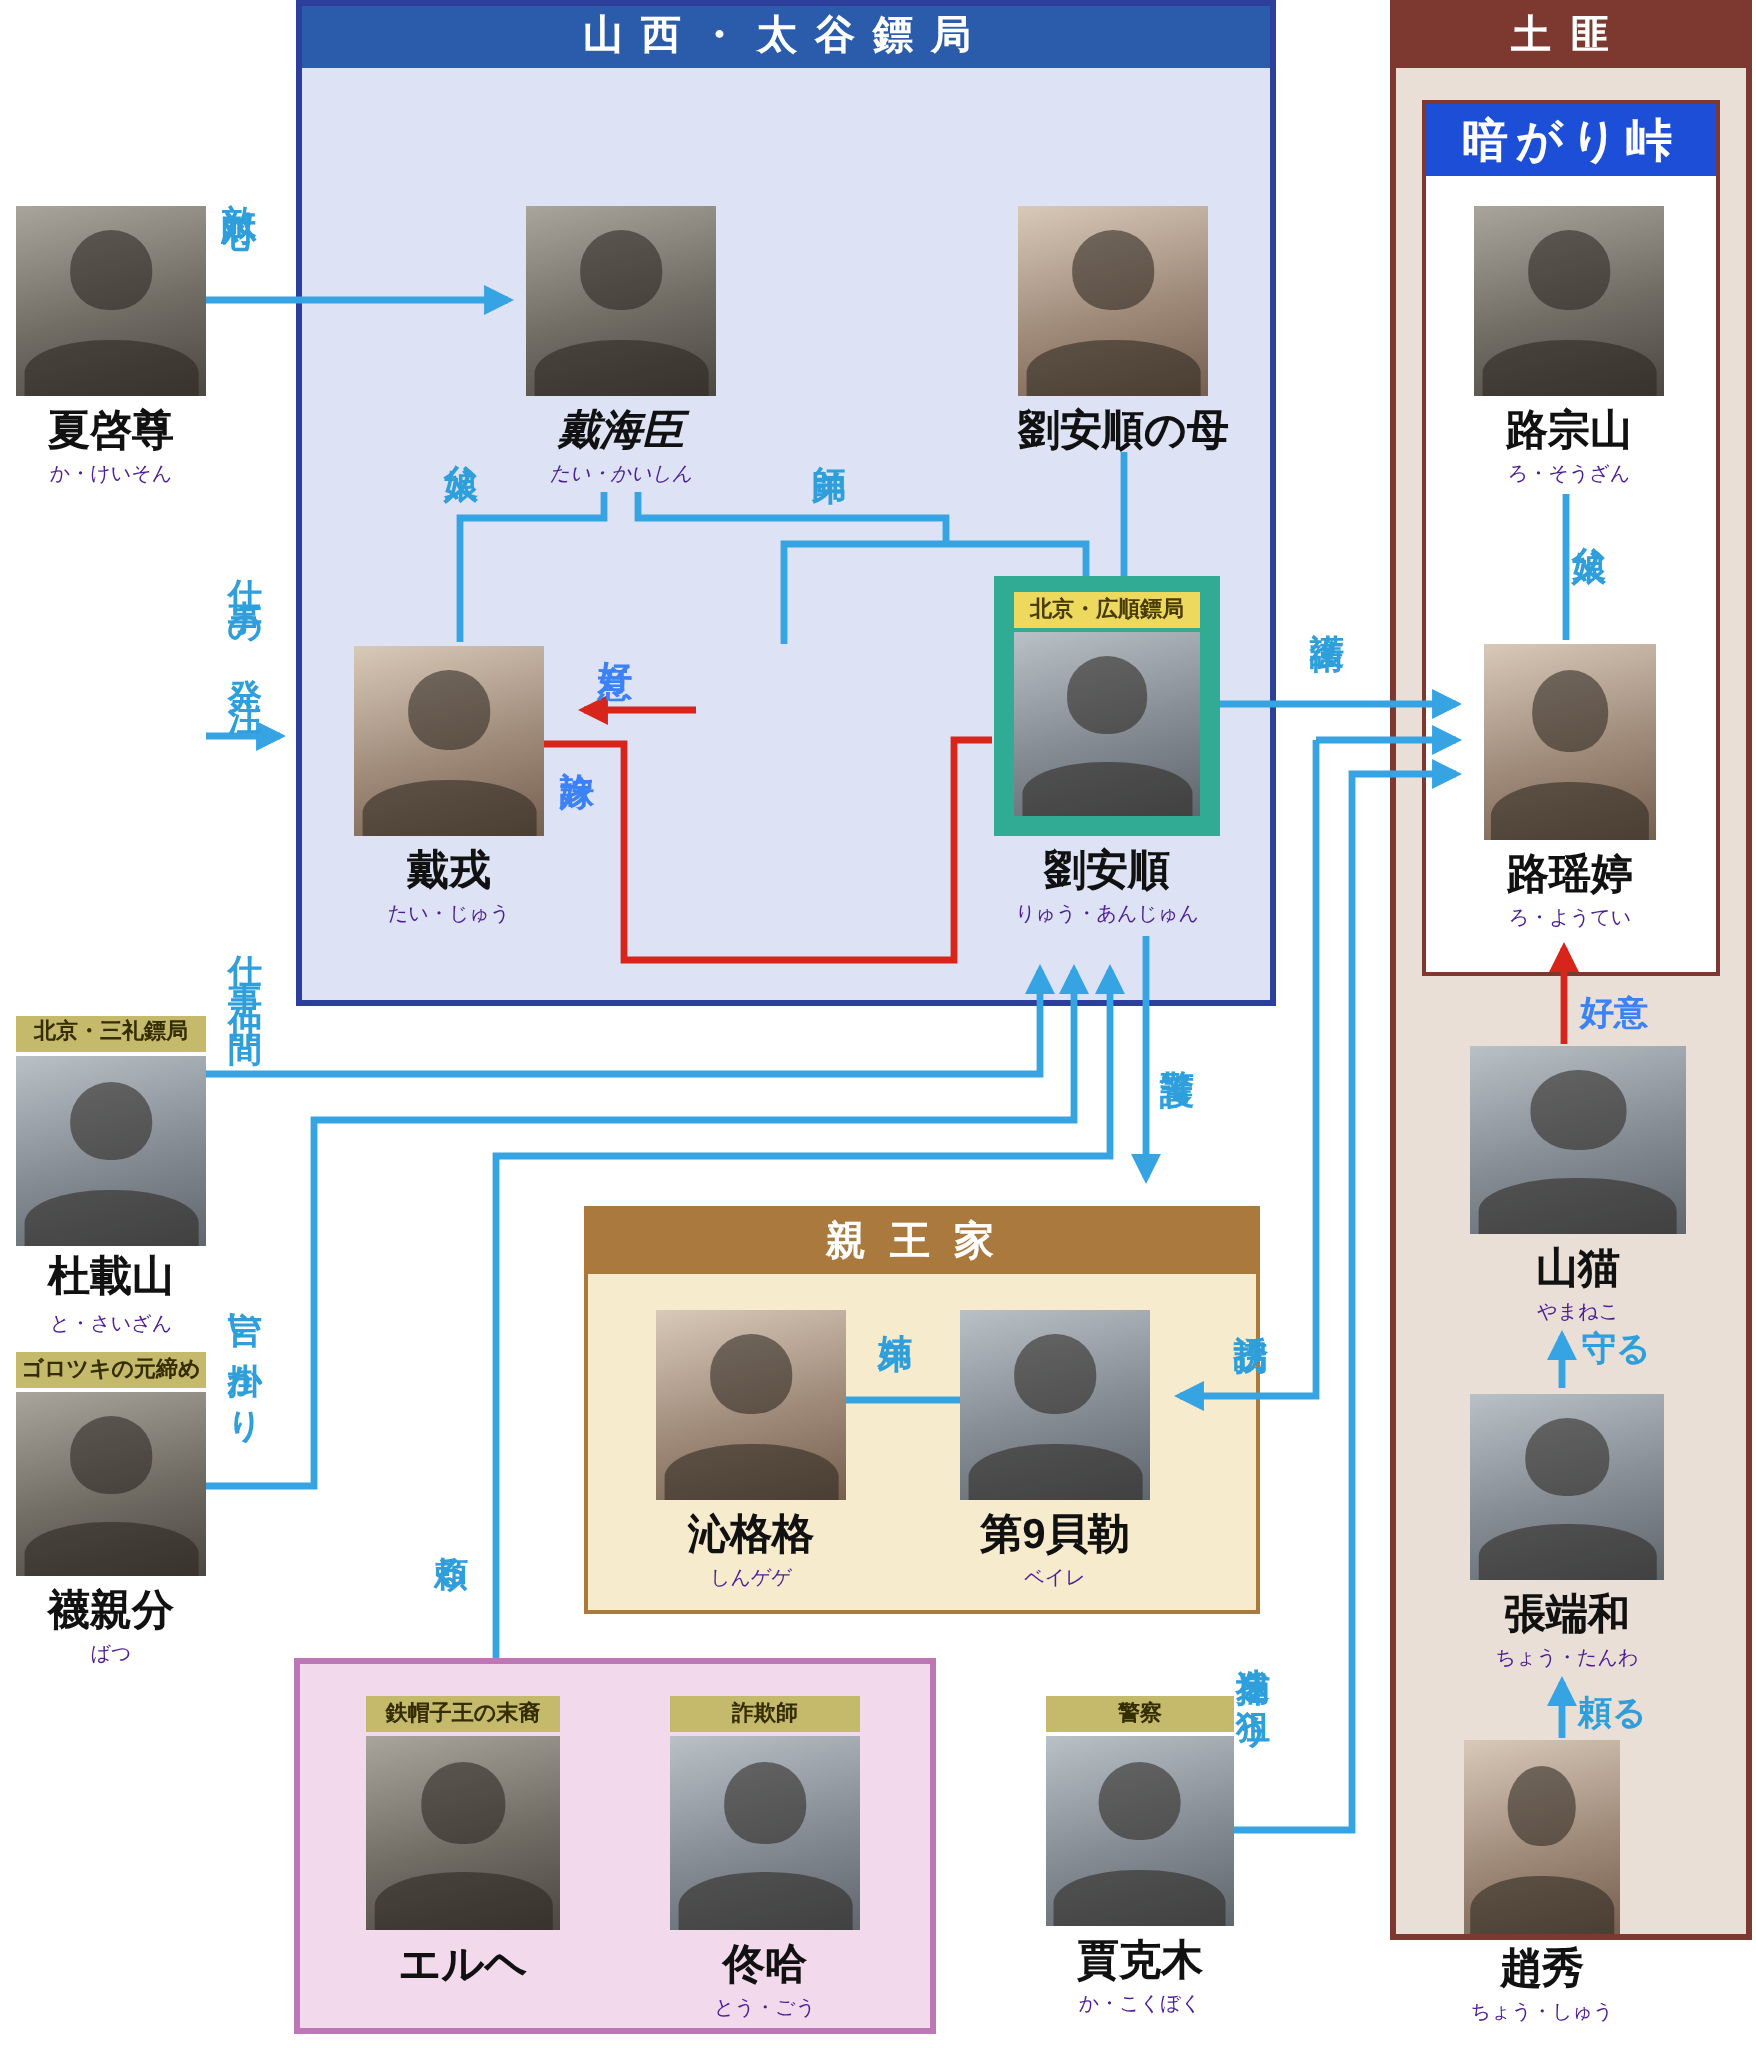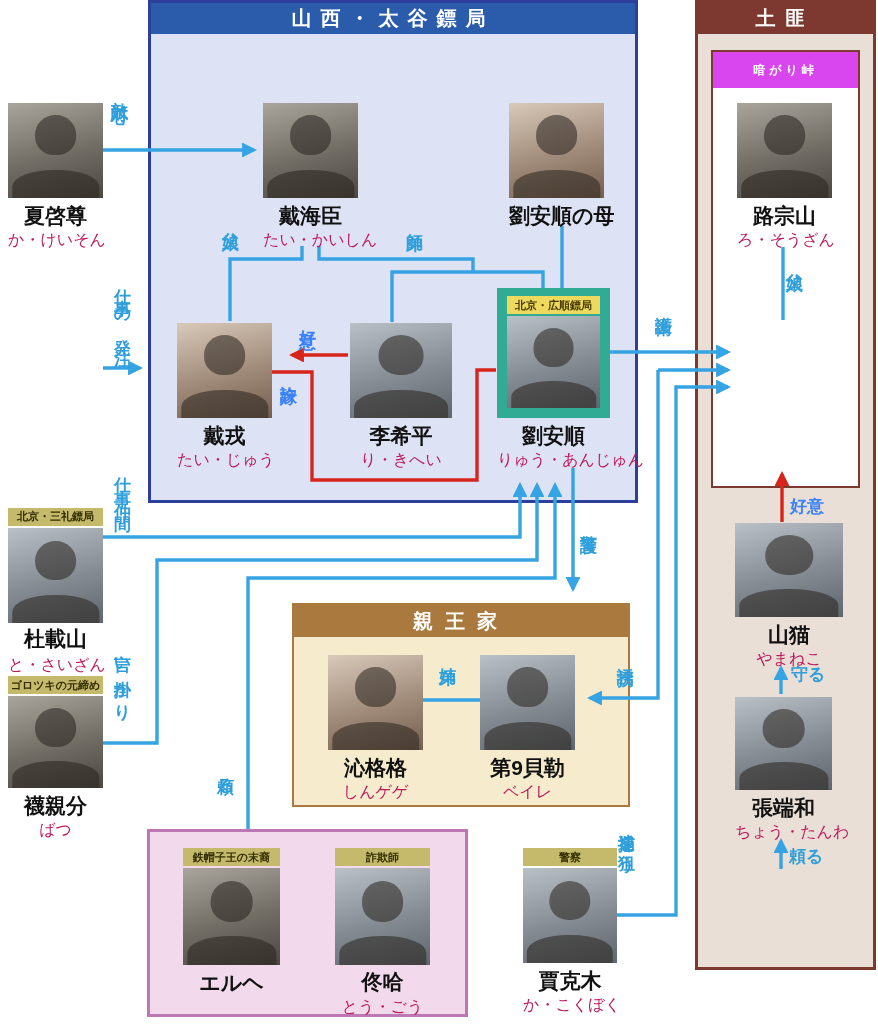--- a/index.html
+++ b/index.html
@@ -12,21 +12,21 @@
   .char{position:absolute;text-align:center;z-index:3;}
   .photo{position:relative;width:100%;margin:0 auto;overflow:hidden;}
   .ph-a{background:linear-gradient(165deg,#b9c0c6,#848b93 55%,#5f666e);}
   .ph-b{background:linear-gradient(165deg,#d8c9b9,#a08b7a 55%,#75604f);}
   .ph-c{background:linear-gradient(165deg,#a9a49c,#716c64 55%,#4c4741);}
   .photo::before{content:"";position:absolute;left:50%;top:13%;width:44%;height:42%;
                  transform:translateX(-50%);border-radius:50% 50% 46% 46%;background:rgba(40,35,30,.55);}
   .photo::after{content:"";position:absolute;left:50%;bottom:-6%;width:92%;height:36%;
                 transform:translateX(-50%);border-radius:48% 48% 0 0;background:rgba(40,35,30,.55);}
   .nm{font-size:21px;font-weight:bold;color:#111;margin-top:6px;white-space:nowrap;line-height:1.1;}
-  .rd{font-size:16px;color:#be185d;margin-top:3px;white-space:nowrap;}
+  .rd{font-size:10px;color:#4c1d95;margin-top:3px;white-space:nowrap;}
   .tag{font-size:11px;font-weight:bold;background:#c5b96b;color:#332d00;padding:3px 0 2px;
        margin-bottom:2px;white-space:nowrap;line-height:1.2;}
   .tag.yellow{background:#ecd95e;color:#4a3b00;}
   .tealbox{background:#31ab93;padding:8px 10px 10px;box-sizing:border-box;}
   .vlabel{position:absolute;writing-mode:vertical-rl;font-weight:bold;font-size:17px;
           color:#2f9fdc;line-height:1;letter-spacing:2px;z-index:4;}
   .hlabel{position:absolute;font-weight:bold;font-size:17px;color:#2f9fdc;white-space:nowrap;z-index:4;}
   .red{color:#3b82f6;}
 </style>
 </head>
@@ -34,21 +34,21 @@
 
 <div id="canvas">
 
   <div class="group" style="left:148px;top:0;width:490px;height:503px;border-color:#2b3f9b;background:#dde3f4;">
     <div class="group-header" style="background:#2a5cab;letter-spacing:9px;">山西・太谷鏢局</div>
   </div>
   <div class="group" style="left:695px;top:0;width:181px;height:970px;border-color:#7d392f;background:#eadfd6;">
     <div class="group-header" style="background:#7d392f;letter-spacing:10px;">土匪</div>
   </div>
   <div class="group" style="left:711px;top:50px;width:149px;height:438px;border-width:2px;border-color:#7d392f;background:#fff;">
-    <div class="group-header" style="background:#d946ef;height:36px;line-height:36px;font-size:12px;letter-spacing:4px;">暗がり峠</div>
+    <div class="group-header" style="background:#1d4ed8;height:36px;line-height:36px;font-size:23px;letter-spacing:4px;">暗がり峠</div>
   </div>
   <div class="group" style="left:292px;top:603px;width:338px;height:204px;border-width:2px;border-color:#a9793e;background:#f6eccd;">
     <div class="group-header" style="background:#a9793e;height:32px;line-height:32px;letter-spacing:12px;">親王家</div>
   </div>
   <div class="group" style="left:147px;top:829px;width:321px;height:188px;border-color:#bd77b5;background:#f2d9ec;"></div>
 
   <svg class="lines" width="878" height="1024" viewBox="0 0 878 1024">
     <defs>
       <marker id="ab" viewBox="0 0 10 10" refX="8" refY="5" markerWidth="4.4" markerHeight="4.4" orient="auto">
         <path d="M0,0 L10,5 L0,10 z" fill="#36a3e3"></path>
@@ -98,71 +98,76 @@
     <div class="rd">と・さいざん</div>
   </div>
 
   <div class="char" style="left:8px;top:676px;width:95px;">
     <div class="tag">ゴロツキの元締め</div>
     <div class="photo ph-c" style="height:92px;"></div>
     <div class="nm">襪親分</div>
     <div class="rd">ばつ</div>
   </div>
 
-  <div class="char" style="left:263px;top:103px;width:95px;">
+  <div class="char" style="left:263px;top:103px;width:95px;font-style:italic;">
     <div class="photo ph-c" style="height:95px;"></div>
     <div class="nm">戴海臣</div>
     <div class="rd">たい・かいしん</div>
   </div>
 
   <div class="char" style="left:509px;top:103px;width:95px;">
     <div class="photo ph-b" style="height:95px;"></div>
     <div class="nm">劉安順の母</div>
   </div>
 
   <div class="char" style="left:177px;top:323px;width:95px;">
     <div class="photo ph-b" style="height:95px;"></div>
     <div class="nm">戴戎</div>
     <div class="rd">たい・じゅう</div>
   </div>
 
-  <div class="char" style="left:350px;top:323px;width:102px;">
-    <div class="photo ph-a" style="height:95px;"></div>
-    <div class="nm">李希平</div>
-    <div class="rd">り・きへい</div>
-  </div>
 
   <div class="char" style="left:497px;top:288px;width:113px;">
     <div class="tealbox">
       <div class="tag yellow">北京・広順鏢局</div>
       <div class="photo ph-a" style="height:92px;"></div>
     </div>
     <div class="nm">劉安順</div>
     <div class="rd">りゅう・あんじゅん</div>
   </div>
 
   <div class="char" style="left:737px;top:103px;width:95px;">
     <div class="photo ph-c" style="height:95px;"></div>
     <div class="nm">路宗山</div>
     <div class="rd">ろ・そうざん</div>
   </div>
 
+  <div class="char" style="left:742px;top:322px;width:86px;">
+    <div class="photo ph-b" style="height:98px;"></div>
+    <div class="nm">路瑶婷</div>
+    <div class="rd">ろ・ようてい</div>
+  </div>
 
   <div class="char" style="left:735px;top:523px;width:108px;">
     <div class="photo ph-a" style="height:94px;"></div>
     <div class="nm">山猫</div>
     <div class="rd">やまねこ</div>
   </div>
 
   <div class="char" style="left:735px;top:697px;width:97px;">
     <div class="photo ph-a" style="height:93px;"></div>
     <div class="nm">張端和</div>
     <div class="rd">ちょう・たんわ</div>
   </div>
 
+  <div class="char" style="left:732px;top:870px;width:78px;">
+    <div class="photo ph-b" style="height:97px;"></div>
+    <div class="nm">趙秀</div>
+    <div class="rd">ちょう・しゅう</div>
+  </div>
 
   <div class="char" style="left:328px;top:655px;width:95px;">
     <div class="photo ph-b" style="height:95px;"></div>
     <div class="nm">沁格格</div>
     <div class="rd">しんゲゲ</div>
   </div>
 
   <div class="char" style="left:480px;top:655px;width:95px;">
     <div class="photo ph-a" style="height:95px;"></div>
     <div class="nm">第9貝勒</div>

